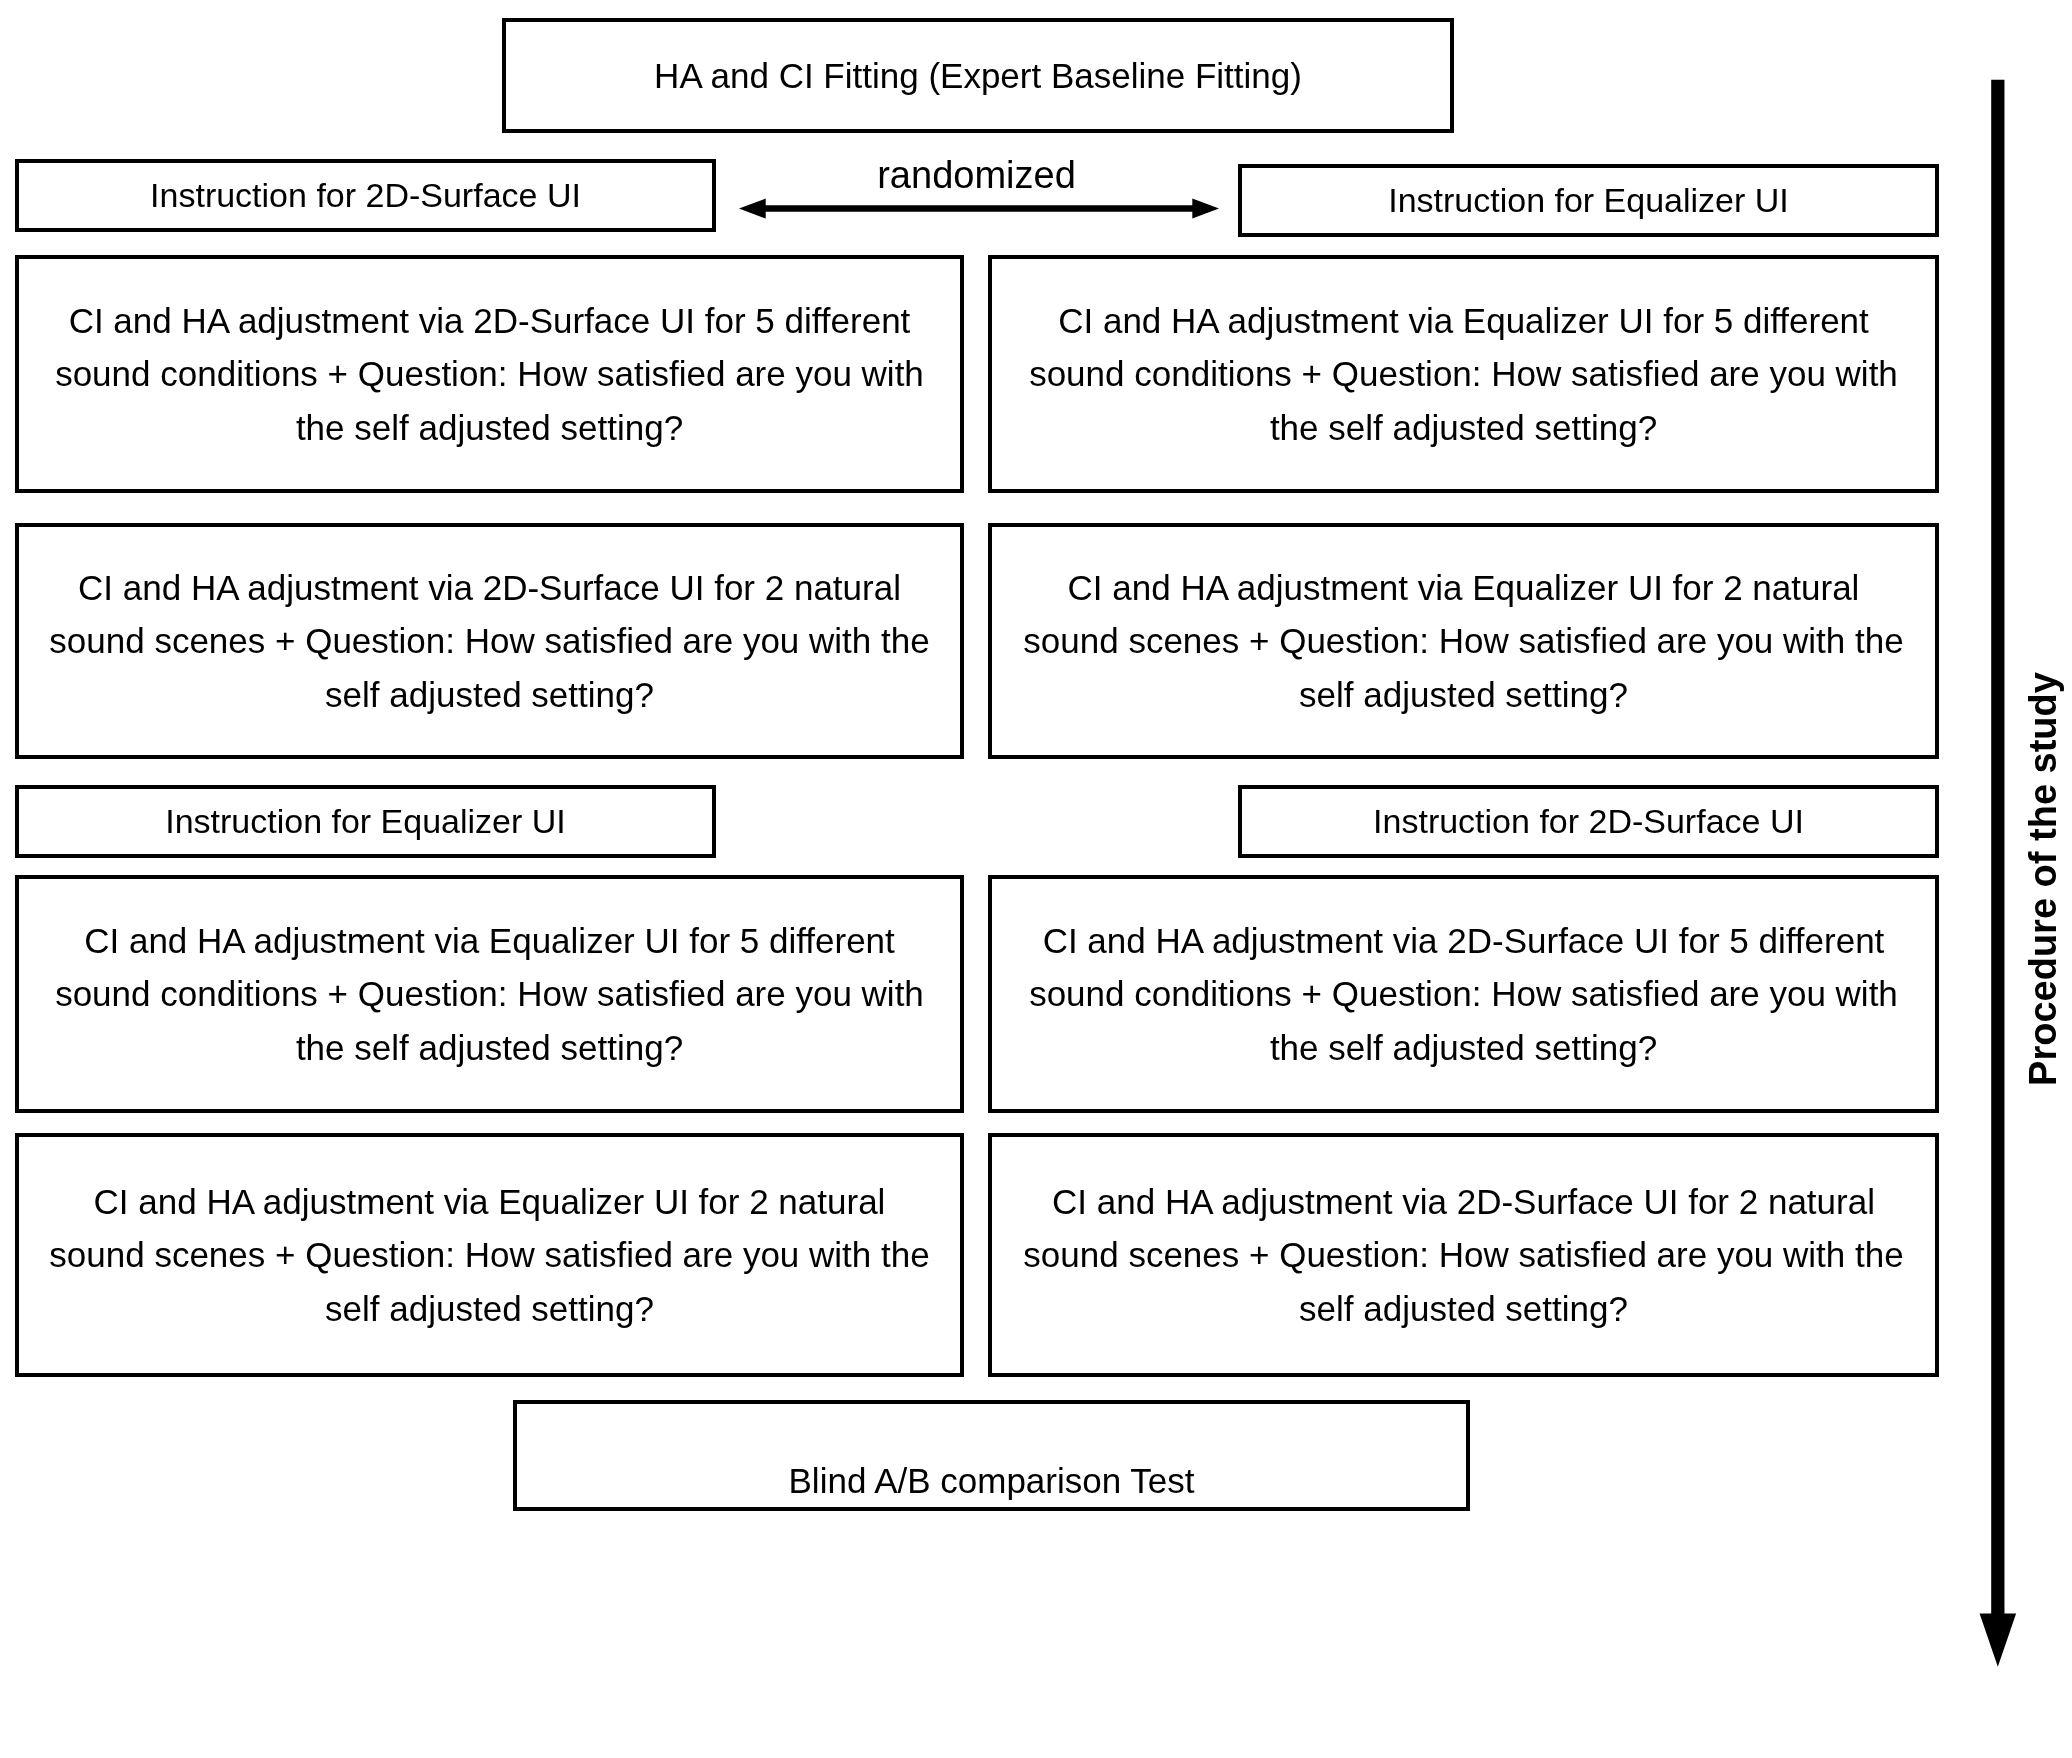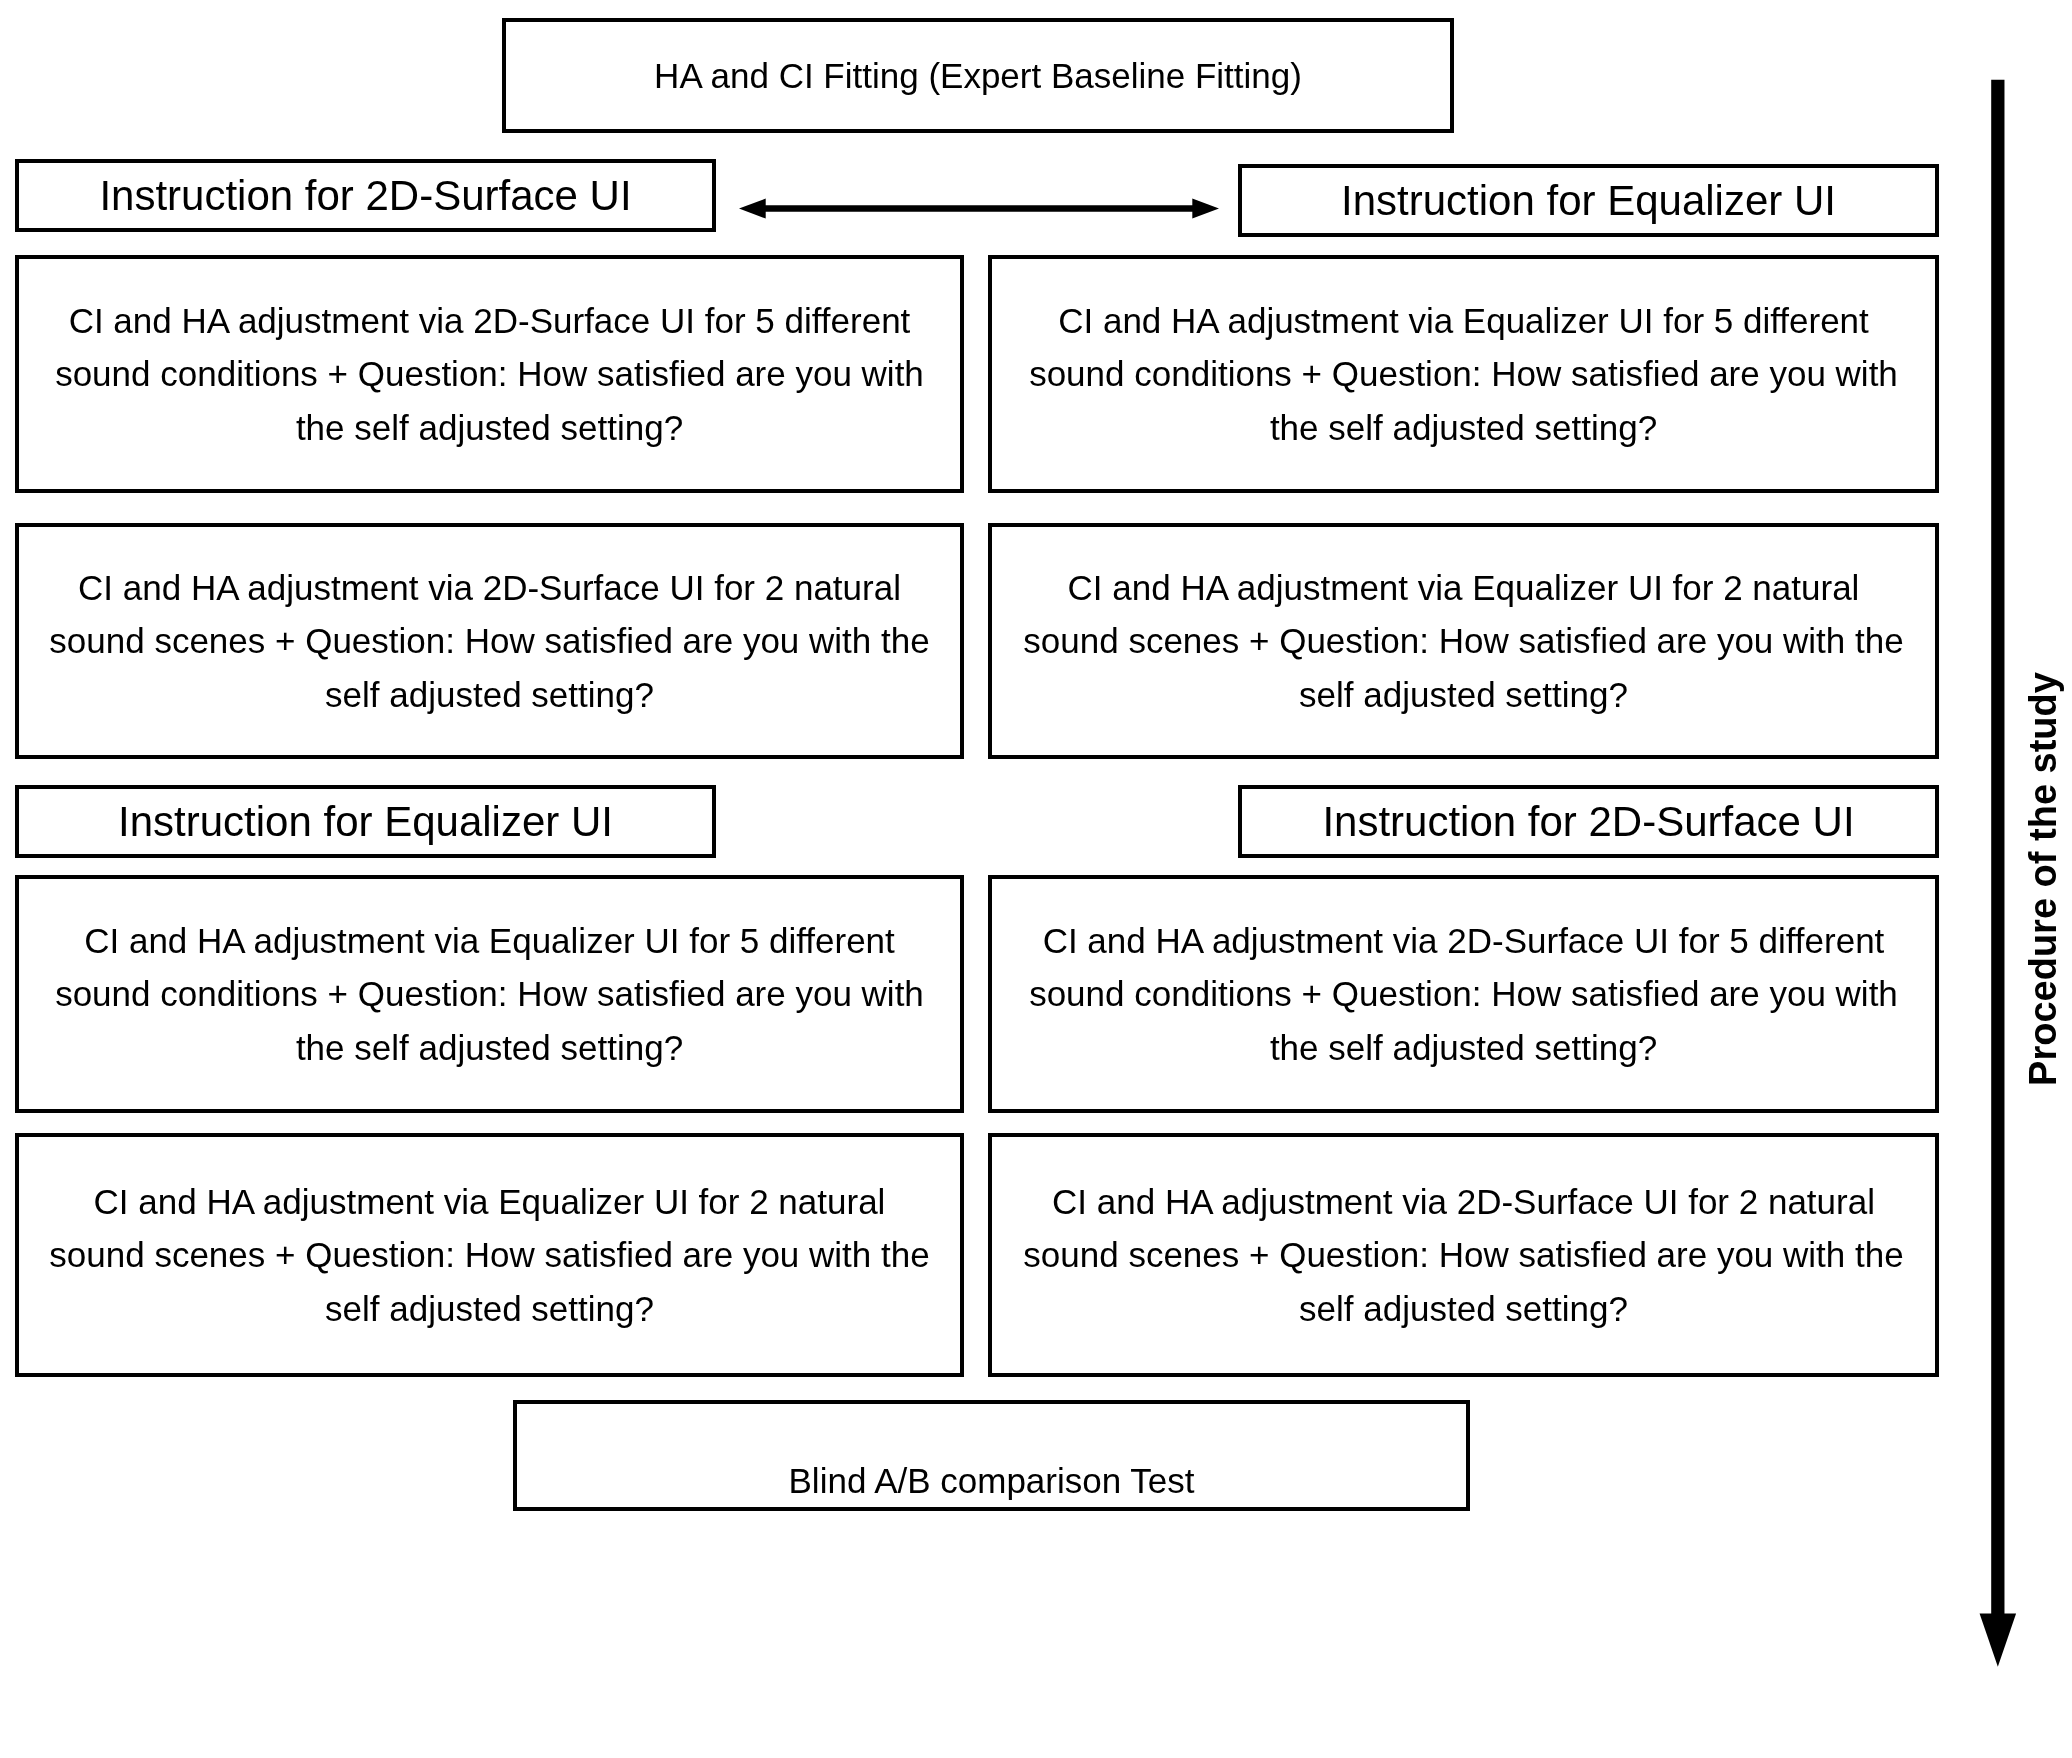--- a/index.html
+++ b/index.html
@@ -22,21 +22,21 @@
     background: #ffffff;
     display: flex;
     align-items: center;
     justify-content: center;
     text-align: center;
     font-size: 35px;
     line-height: 1.52;
     padding: 0 23.4px;
   }
   .box b { font-weight: normal; }
-  .instr { font-size: 42px; padding: 0 8.3px; }
+  .instr { font-size: 34px; padding: 0 8.3px; }
 
   
   .top-box    { left: 502px;  top: 18.4px;   width: 952px; height: 115px; }
 
   
   .instr-l1   { left: 15px;   top: 159px;  width: 701px;  height: 73px; }
   .instr-r1   { left: 1238px; top: 164px;  width: 701px;  height: 73px; }
 
   
   .randomized {
@@ -84,20 +84,21 @@
 <div class="canvas">
 
   <div class="box top-box">
     <span>HA and CI Fitting (Expert Baseline Fitting)</span>
   </div>
 
   <div class="box instr instr-l1">
     <span>Instruction for 2D-Surface UI</span>
   </div>
 
+  <div class="randomized">randomized</div>
   <svg class="rand-arrow" viewBox="0 0 575 32" xmlns="http://www.w3.org/2000/svg">
     <line x1="24" y1="16" x2="551" y2="16" stroke="#000" stroke-width="8"></line>
     <polygon points="0,16 32,4 32,28" fill="#000"></polygon>
     <polygon points="575,16 543,4 543,28" fill="#000"></polygon>
   </svg>
 
   <div class="box instr instr-r1">
     <span>Instruction for Equalizer UI</span>
   </div>
 

